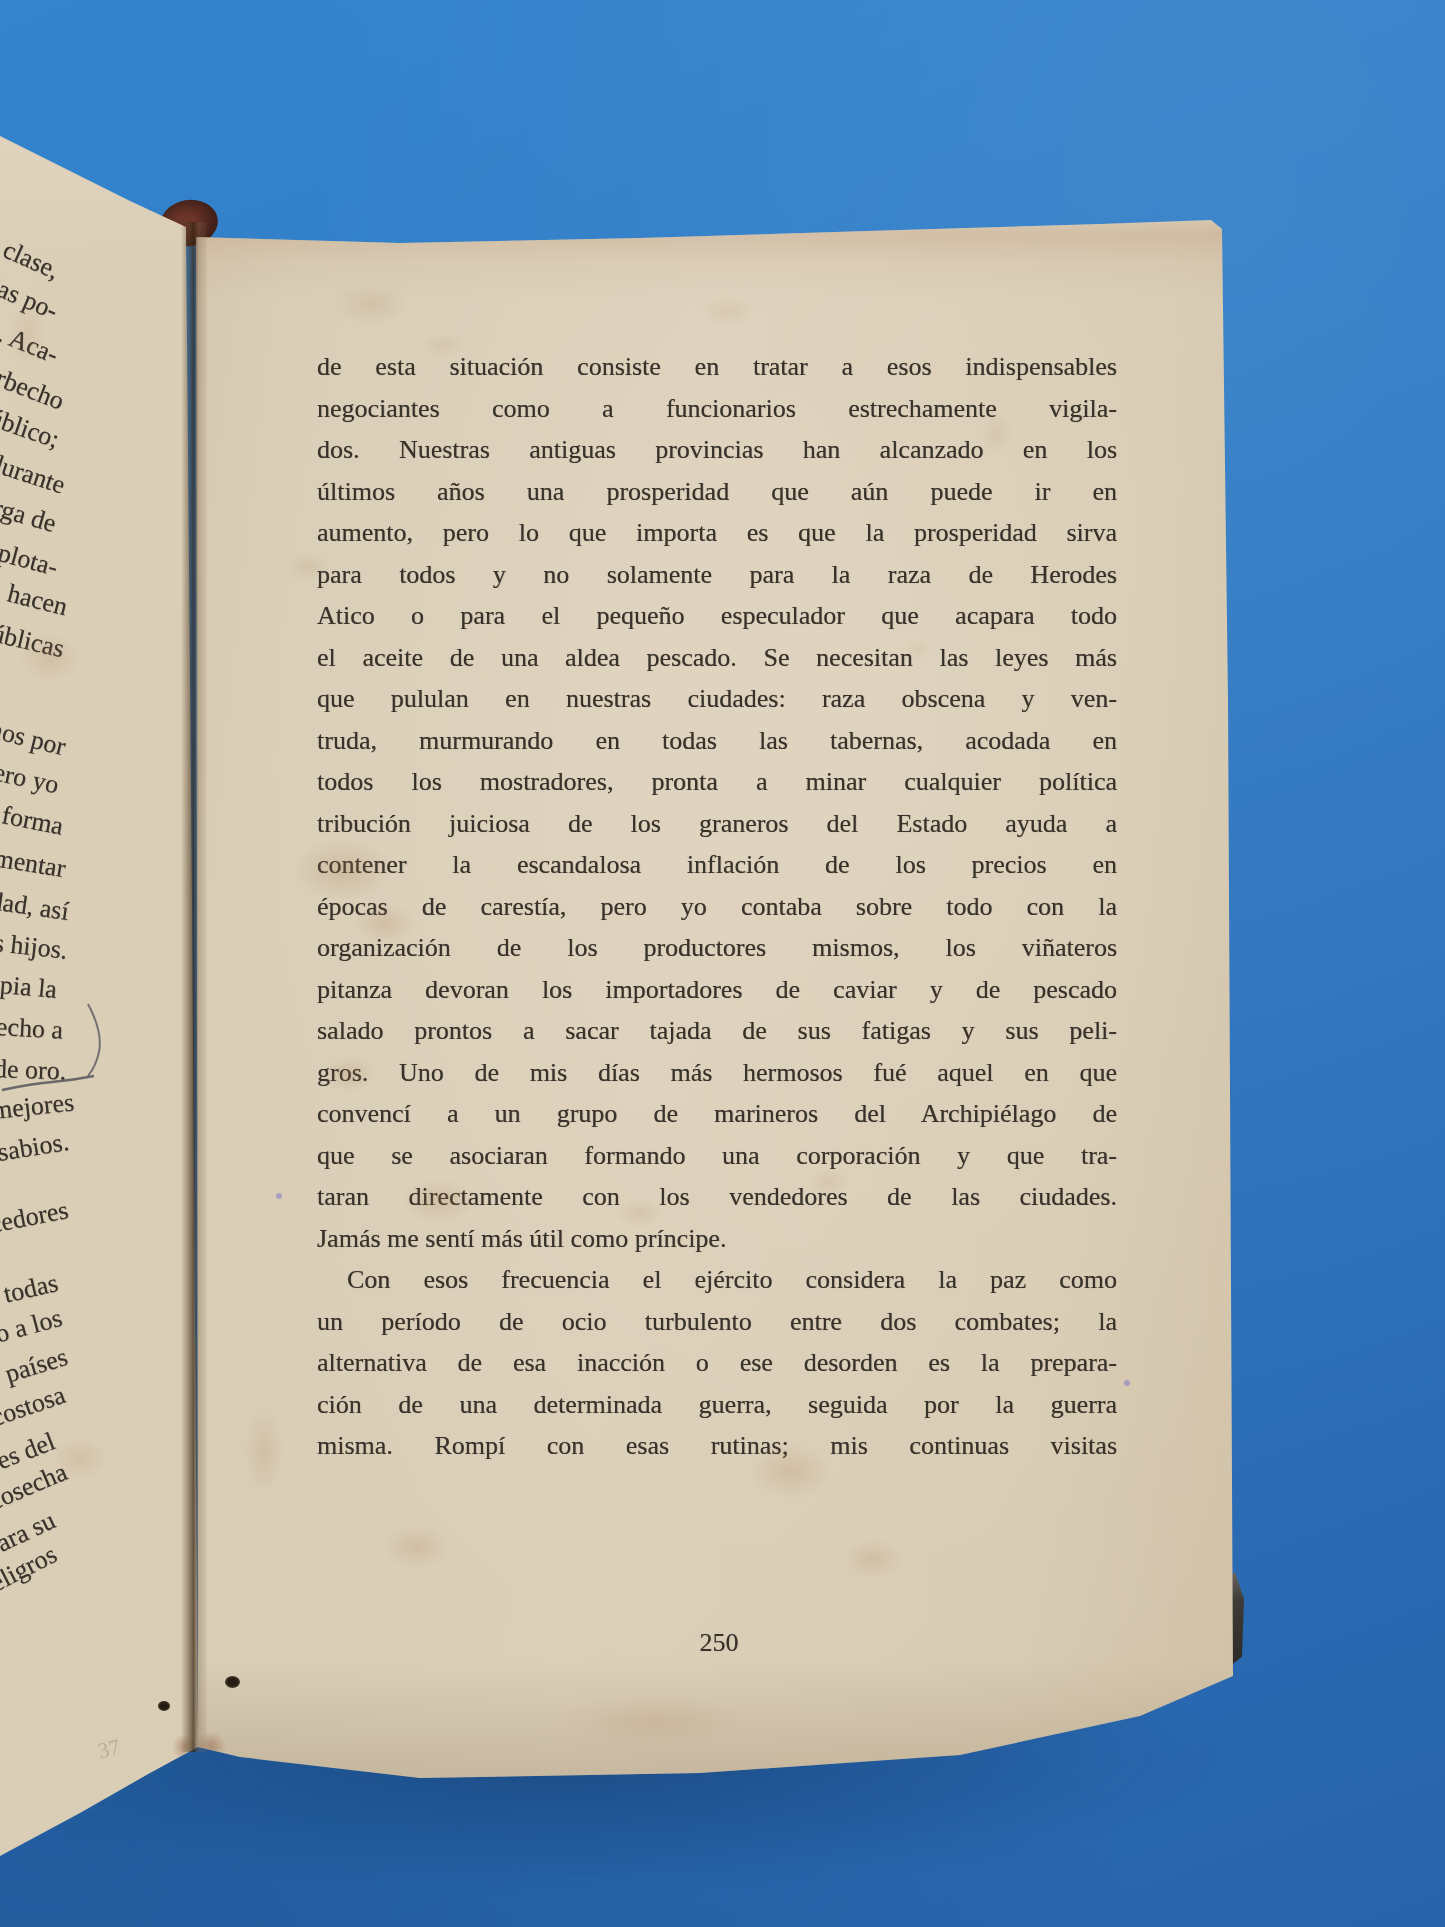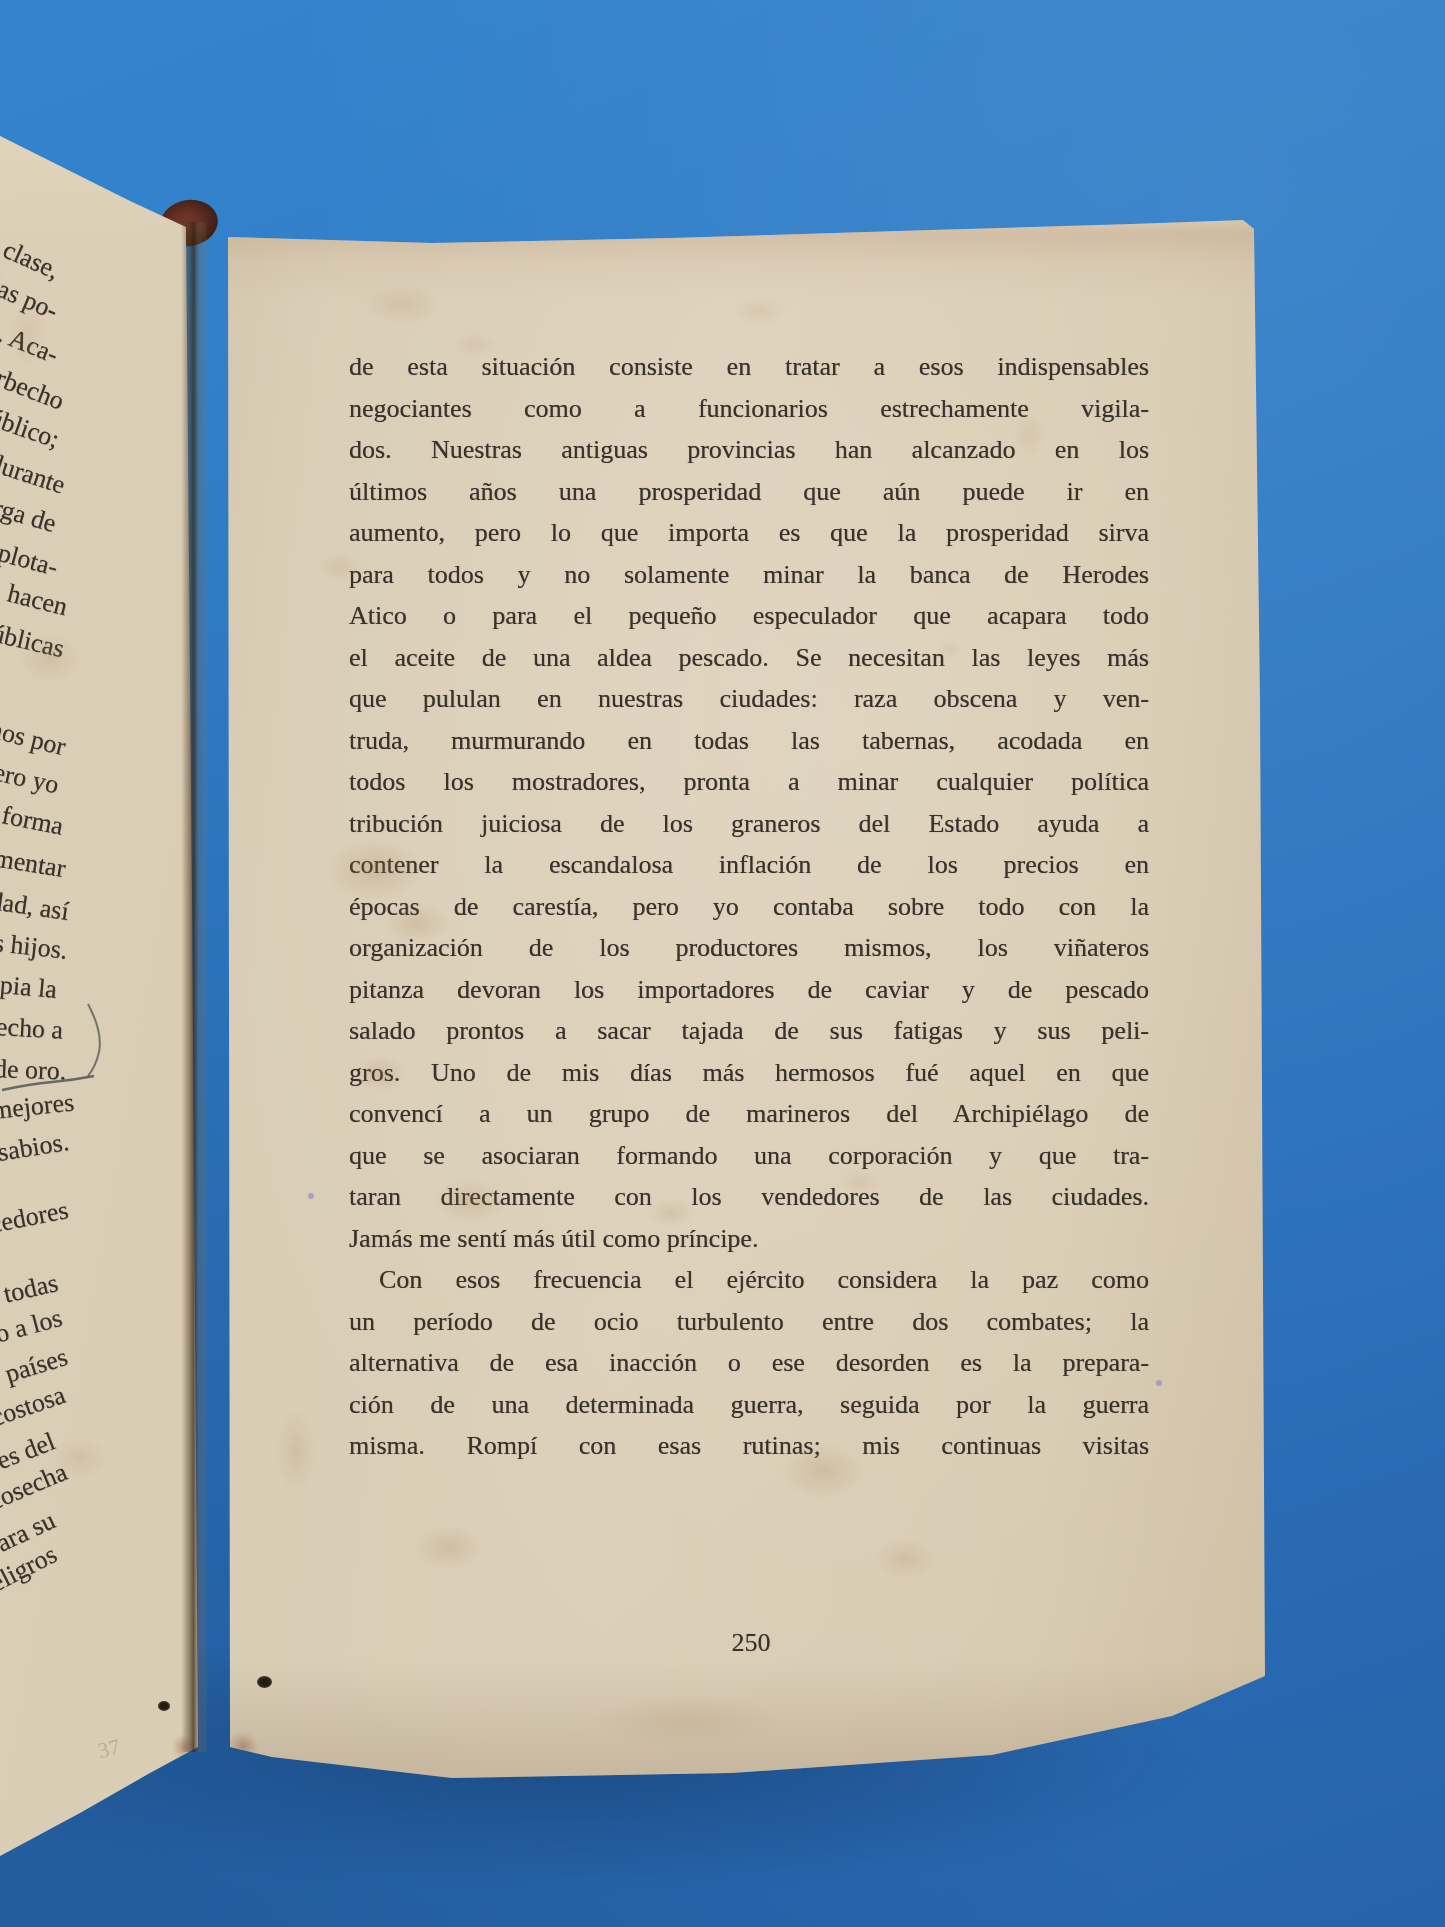--- a/index.html
+++ b/index.html
@@ -23,21 +23,21 @@
       clip-path:polygon(0 136px,60px 166px,130px 201px,186px 227px,192px 900px,198px 1747px,150px 1773px,80px 1813px,0 1856px);
       background:
         linear-gradient(183deg, rgba(235,220,195,0.45) 150px, rgba(0,0,0,0) 320px),
         linear-gradient(100deg, #dccfb8 0%, #d8ccb4 45%, #cdbc9e 70%, var(--paper-dark) 88%, #8f7851 100%);}
   .right-page{position:absolute;inset:0;
       clip-path:polygon(196px 237px,400px 243px,640px 238px,900px 230px,1100px 224px,1211px 220px,1222px 229px,1228px 700px,1233px 1676px,1140px 1716px,960px 1755px,700px 1773px,420px 1778px,240px 1757px,198px 1747px);
       background:
         linear-gradient(180deg, rgba(0,0,0,0) 215px, rgba(186,148,116,0.30) 234px, rgba(186,148,116,0.10) 262px, rgba(0,0,0,0) 300px),
         linear-gradient(180deg, rgba(0,0,0,0) 1660px, rgba(120,95,65,0.20) 1770px),
         radial-gradient(ellipse at 58% 38%, rgba(255,252,244,0.14), rgba(0,0,0,0) 62%),
-        linear-gradient(96deg, #a8946f 0%, #c3b192 2.5%, #d3c4aa 8%, #d9cdb6 20%, #dccfb9 45%, var(--paper) 72%, #d0c1a6 88%, #c7b698 97%, #bbaa8a 100%); margin-left: 32px;}
+        linear-gradient(96deg, #a8946f 0%, #c3b192 2.5%, #d3c4aa 8%, #d9cdb6 20%, #dccfb9 45%, var(--paper) 72%, #d0c1a6 88%, #c7b698 97%, #bbaa8a 100%);}
   .gutter{position:absolute;left:181px;top:222px;width:26px;height:1530px;pointer-events:none;
       background:linear-gradient(90deg, rgba(86,64,40,0) 0%, rgba(80,58,34,0.50) 32%, rgba(56,38,20,0.72) 48%, rgba(120,98,70,0.32) 68%, rgba(150,130,100,0.10) 100%);}
   .text-block{position:absolute;left:317px;top:346px;width:800px;color:var(--ink);
       font-size:26px;text-shadow:0.3px 0.4px 0.7px rgba(55,45,35,0.55);}
   .line{height:41.5px;line-height:41.5px;text-align:justify;text-align-last:justify;
       white-space:nowrap;}
   .line.nojust{text-align-last:left;}
   .line.indent{text-indent:30px;}
   .page-number{position:absolute;left:659px;top:1628px;width:120px;text-align:center;
       font-size:26px;color:var(--ink);text-shadow:0.3px 0.4px 0.7px rgba(55,45,35,0.5);}
@@ -108,21 +108,21 @@
     </svg>
   </div>
 
   <div class="right-page">
     <div class="text-block" id="text-block">
         <div class="line">de esta situación consiste en tratar a esos indispensables</div>
         <div class="line">negociantes como a funcionarios estrechamente vigila-</div>
         <div class="line">dos. Nuestras antiguas provincias han alcanzado en los</div>
         <div class="line">últimos años una prosperidad que aún puede ir en</div>
         <div class="line">aumento, pero lo que importa es que la prosperidad sirva</div>
-        <div class="line">para todos y no solamente minar la banca de Herodes</div>
+        <div class="line">para todos y no solamente para la raza de Herodes</div>
         <div class="line">Atico o para el pequeño especulador que acapara todo</div>
         <div class="line">el aceite de una aldea pescado. Se necesitan las leyes más</div>
         <div class="line">que pululan en nuestras ciudades: raza obscena y ven-</div>
         <div class="line">truda, murmurando en todas las tabernas, acodada en</div>
         <div class="line">todos los mostradores, pronta a minar cualquier política</div>
         <div class="line">tribución juiciosa de los graneros del Estado ayuda a</div>
         <div class="line">contener la escandalosa inflación de los precios en</div>
         <div class="line">épocas de carestía, pero yo contaba sobre todo con la</div>
         <div class="line">organización de los productores mismos, los viñateros</div>
         <div class="line">pitanza devoran los importadores de caviar y de pescado</div>

